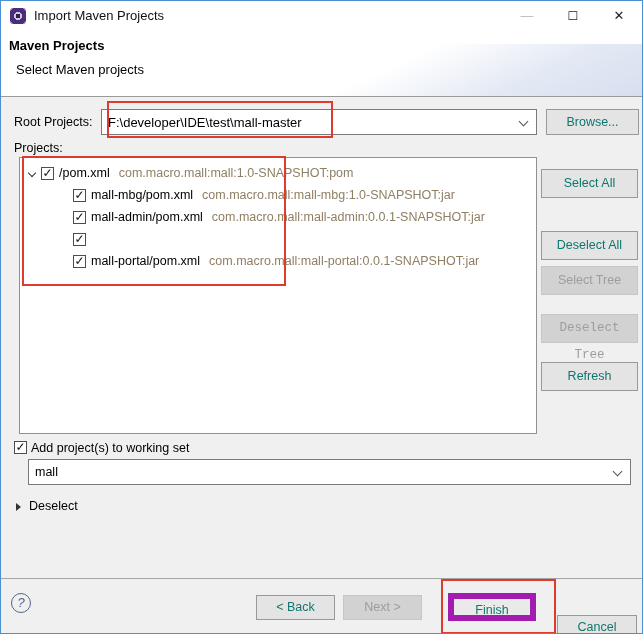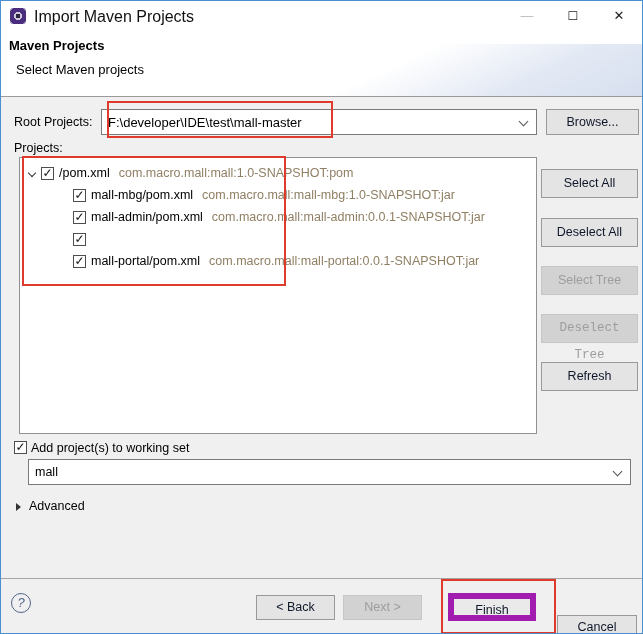--- a/index.html
+++ b/index.html
@@ -6,38 +6,38 @@
   html,body { background:#fff; }
   body { font-family:"Liberation Sans", sans-serif; font-size:12.5px; color:#000; }
 
   .window { position:relative; width:643px; height:634px; background:#f0f0f0;
             border:1px solid #4a90d0; overflow:hidden; }
 
   
   .titlebar { position:absolute; left:0; top:0; width:100%; height:30px; background:#fff; }
   .app-icon { position:absolute; left:9px; top:7px; width:16px; height:16px; border-radius:3px;
               background:radial-gradient(circle at 50% 50%, #2e2340 0 22%, #cfc8dd 22% 34%, #4b2d7f 34% 78%, #8f7fae 78% 100%); }
-  .title-text { position:absolute; left:33px; top:7px; font-size:16px; color:#111; }
+  .title-text { position:absolute; left:33px; top:7px; font-size:13px; color:#111; }
   .ctrl { position:absolute; top:0; width:46px; height:30px; text-align:center; line-height:30px;
           font-size:13px; color:#222; cursor:default; }
   .ctrl.min { right:92px; color:#b9b9b9; }
   .ctrl.max { right:46px; font-size:12px; }
   .ctrl.close { right:0; }
 
   
   .banner { position:absolute; left:0; top:30px; width:100%; height:65px; background:#fff; overflow:hidden; }
   .banner-grad { position:absolute; right:0; bottom:0; width:430px; height:52px;
                  background:linear-gradient(155deg, rgba(255,255,255,0) 42%, #e3e9f4 72%, #d7dfef 100%); }
   .banner-title { position:absolute; left:8px; top:7px; font-size:13px; font-weight:bold; }
   .banner-sub { position:absolute; left:15px; top:31px; font-size:13px; }
   .banner-sep { position:absolute; left:0; top:95px; width:100%; height:1px; background:#9a9a9a; }
 
   
   .btn { position:absolute; background:#e4e4e4; border:1px solid #999; text-align:center;
-         font-size:12.5px; color:#0f172a; font-family:inherit; cursor:default; }
+         font-size:12.5px; color:#0f766e; font-family:inherit; cursor:default; }
   .btn.disabled { background:#d2d2d2; border-color:#c6c6c6; color:#9d9d9d; }
   .combo { position:absolute; background:#fff; border:1px solid #7a7a7a; }
   .combo .val { position:absolute; left:6px; top:5px; font-size:12.5px; white-space:nowrap; }
   .chev { position:absolute; right:9px; top:8px; width:7px; height:7px;
           border-right:1.5px solid #555; border-bottom:1.5px solid #555; transform:rotate(45deg); }
   .cb { position:absolute; width:13px; height:13px; background:#fff; border:1px solid #4d4d4d; }
   .cb.checked::after { content:"✓"; position:absolute; left:0.5px; top:-2.5px; font-size:12px; color:#111; }
   .label { position:absolute; white-space:nowrap; }
 
   
@@ -137,34 +137,34 @@
       <span class="cb checked"></span>
     </div>
 
     <div class="tree-row child" style="top:94px;">
       <span class="cb checked"></span>
       <span class="tree-label"><span>mall-portal/pom.xml</span><span class="tree-coord">com.macro.mall:mall-portal:0.0.1-SNAPSHOT:jar</span></span>
     </div>
   </div>
 
   <button class="btn side-btn" style="top:168px;">Select All</button>
-  <button class="btn side-btn" style="top:217px;">Deselect All</button>
+  <button class="btn side-btn" style="top:230px;">Deselect All</button>
   <button class="btn side-btn disabled" style="top:265px;">Select Tree</button>
   <button class="btn side-btn disabled" style="top:313px;font-family:Liberation Mono, monospace;">Deselect Tree</button>
   <button class="btn side-btn" style="top:361px;">Refresh</button>
 
   <span class="cb checked ws-cb"></span>
   <div class="label ws-label">Add project(s) to working set</div>
   <div class="combo ws-combo">
     <span class="val">mall</span>
     <span class="chev"></span>
   </div>
 
   <span class="adv-tri"></span>
-  <div class="label adv-label">Advanced</div>
+  <div class="label adv-label">Deselect</div>
 
   <div class="footer-sep"></div>
   <div class="help">?</div>
   <button class="btn back-btn">&lt; Back</button>
   <button class="btn next-btn disabled">Next &gt;</button>
   <button class="btn finish-btn">Finish</button>
   <button class="btn cancel-btn">Cancel</button>
 
   <div class="redbox redbox1"></div>
   <div class="redbox redbox2"></div>

